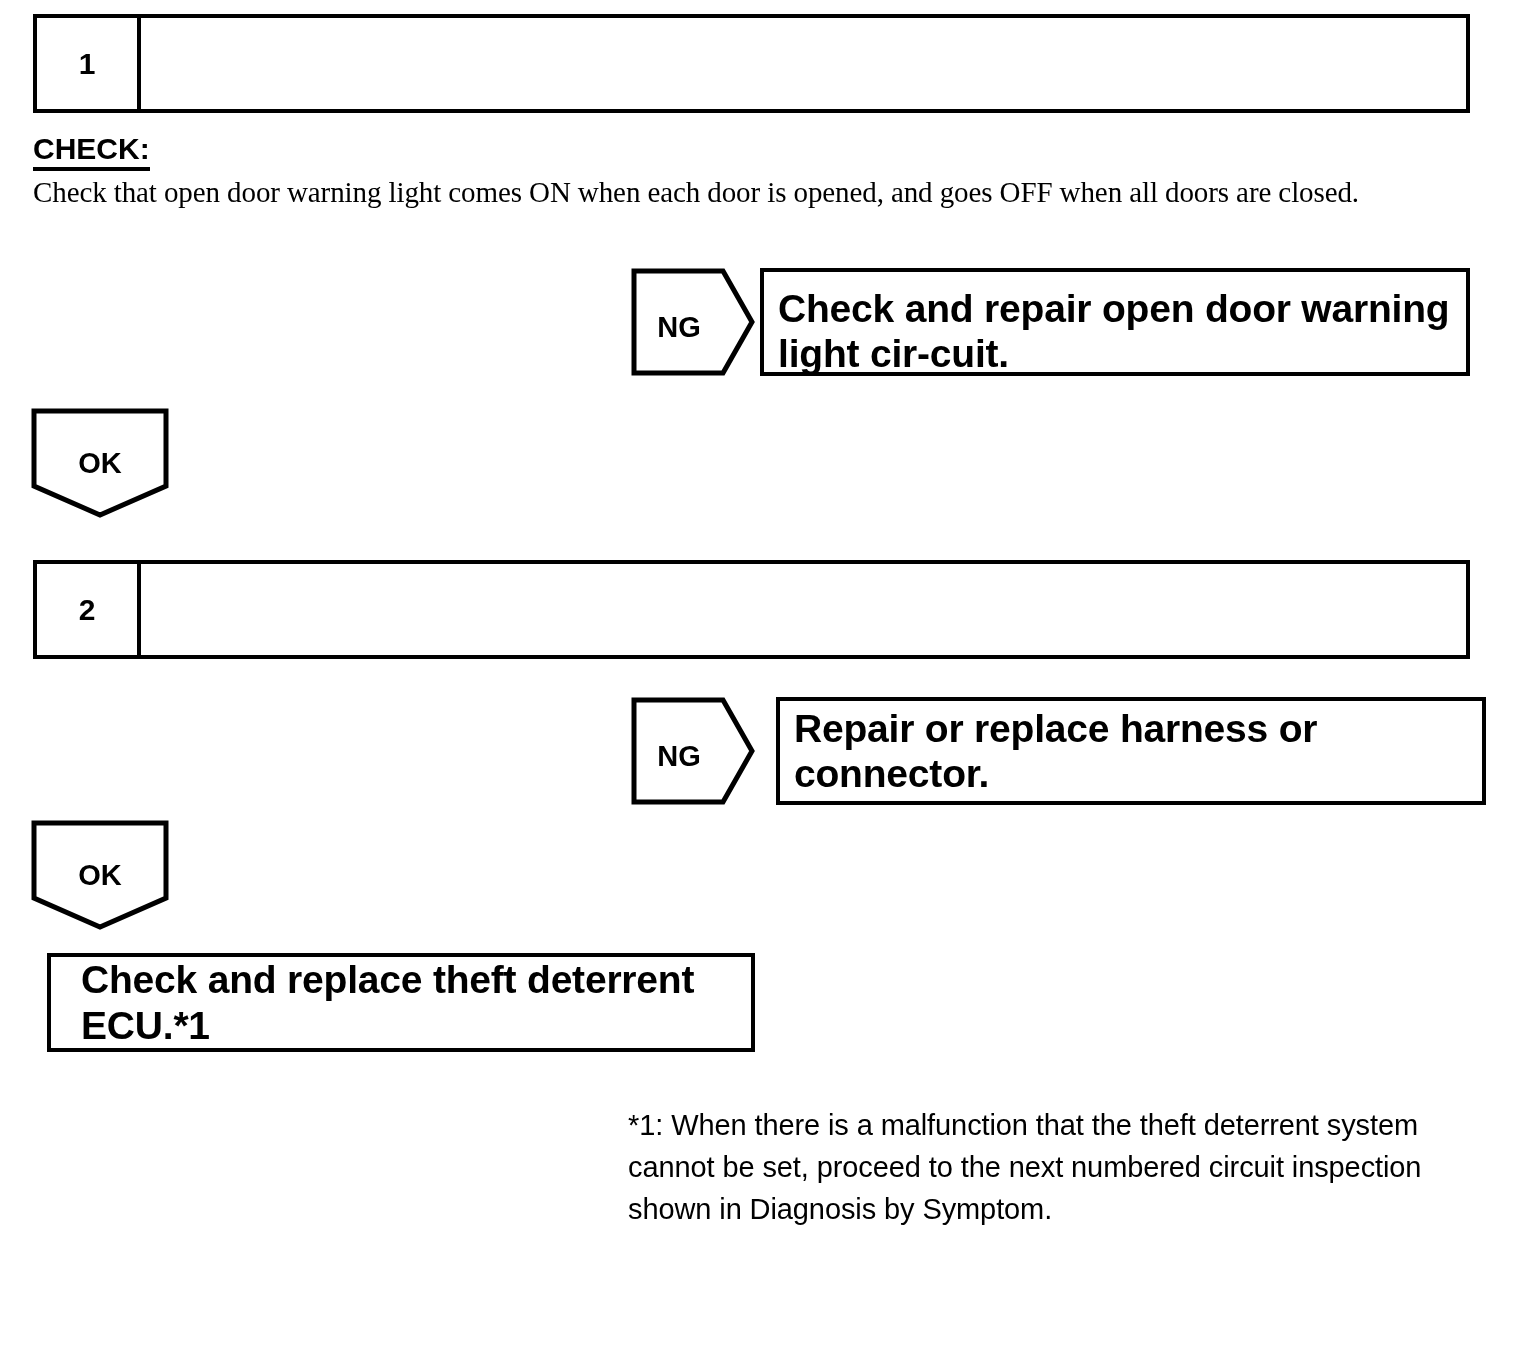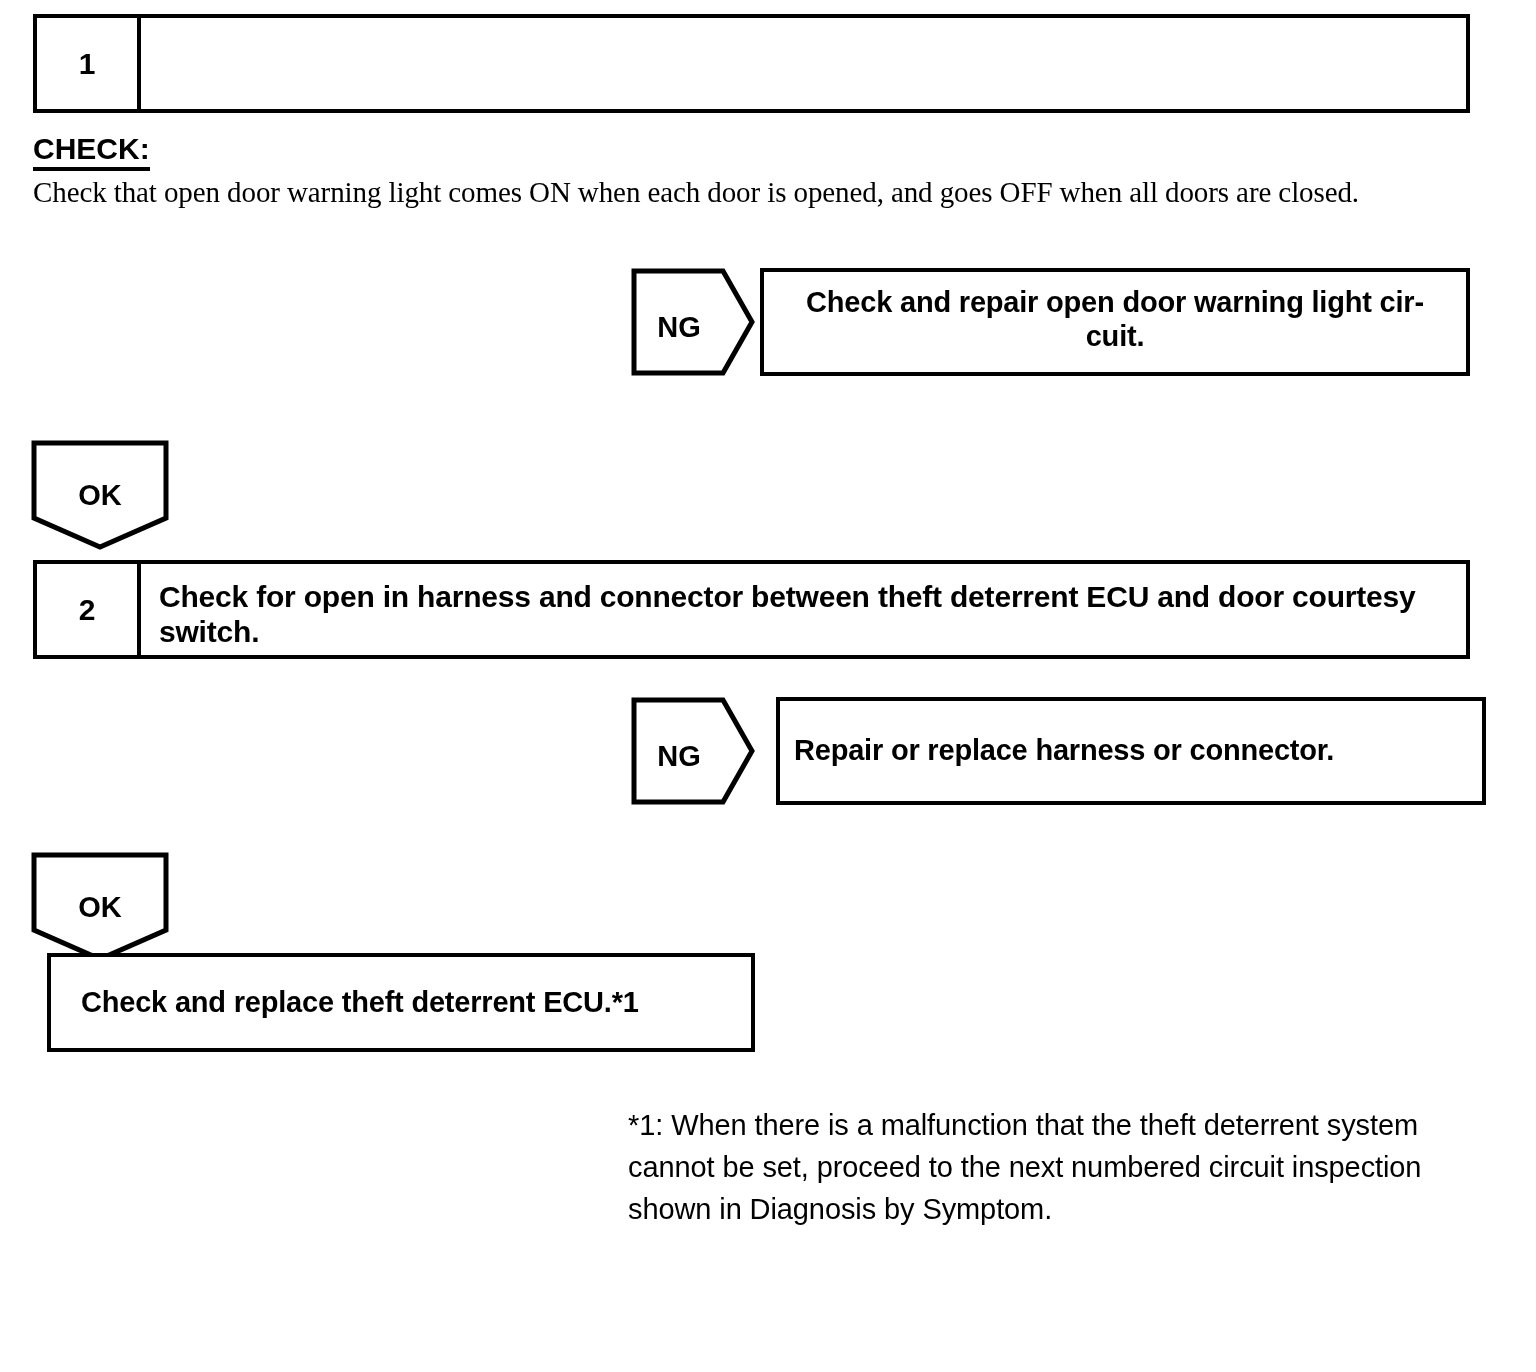--- a/index.html
+++ b/index.html
@@ -95,21 +95,20 @@
     padding-right: 28px;
     box-sizing: border-box;
     font-size: 29px;
     font-weight: bold;
     pointer-events: none;
   }
 
   
   .ok-arrow {
     position: absolute;
-    margin-top: 32px;
   }
   .ok-arrow svg { display: block; }
   .ok-label {
     position: absolute;
     left: 0; top: 0;
     width: 100%;
     display: flex;
     align-items: center;
     justify-content: center;
     padding-top: 32px;
@@ -122,26 +121,25 @@
   
   .result-box {
     position: absolute;
     border: 4px solid #000;
     box-sizing: border-box;
     background: #fff;
     display: flex;
     align-items: flex-start;
   }
   .result-text {
-    font-size: 29px;
+    font-size: 39px;
     font-weight: bold;
     line-height: 1.16;
     letter-spacing: -0.2px;
     padding: 14px 14px 0 14px;
-    text-align: center;
   }
   .result-box.centered { align-items: center; margin-left: 16px; }
   .result-box.centered .result-text { padding: 0 0 0 30px; }
 
   
   .footnote {
     position: absolute;
     font-size: 29px;
     font-weight: normal;
     line-height: 1.45;
@@ -177,23 +175,20 @@
     <svg width="138" height="110" viewBox="0 0 138 110">
       <polygon points="3,3 135,3 135,78 69,107 3,78" fill="#ffffff" stroke="#000000" stroke-width="5" stroke-linejoin="miter"></polygon>
     </svg>
     <div class="ok-label" style="height:78px;">OK</div>
   </div>
 
   <div class="step-box" style="left:33px; top:560px; width:1437px; height:99px;">
     <div class="step-num-cell">
       <span class="step-num">2</span>
     </div>
-    <div class="step-title-cell">
-      <span class="step-title">Check for open in harness and connector between theft deterrent ECU and door courtesy switch.</span>
-    </div>
   </div>
 
   <div class="ng-arrow" style="left:631px; top:697px; width:124px; height:108px;">
     <svg width="124" height="108" viewBox="0 0 124 108">
       <polygon points="3,3 92,3 121,54 92,105 3,105" fill="#ffffff" stroke="#000000" stroke-width="5" stroke-linejoin="miter"></polygon>
     </svg>
     <div class="ng-label">NG</div>
   </div>
 
   <div class="result-box centered" style="left:760px; top:697px; width:710px; height:108px;">

